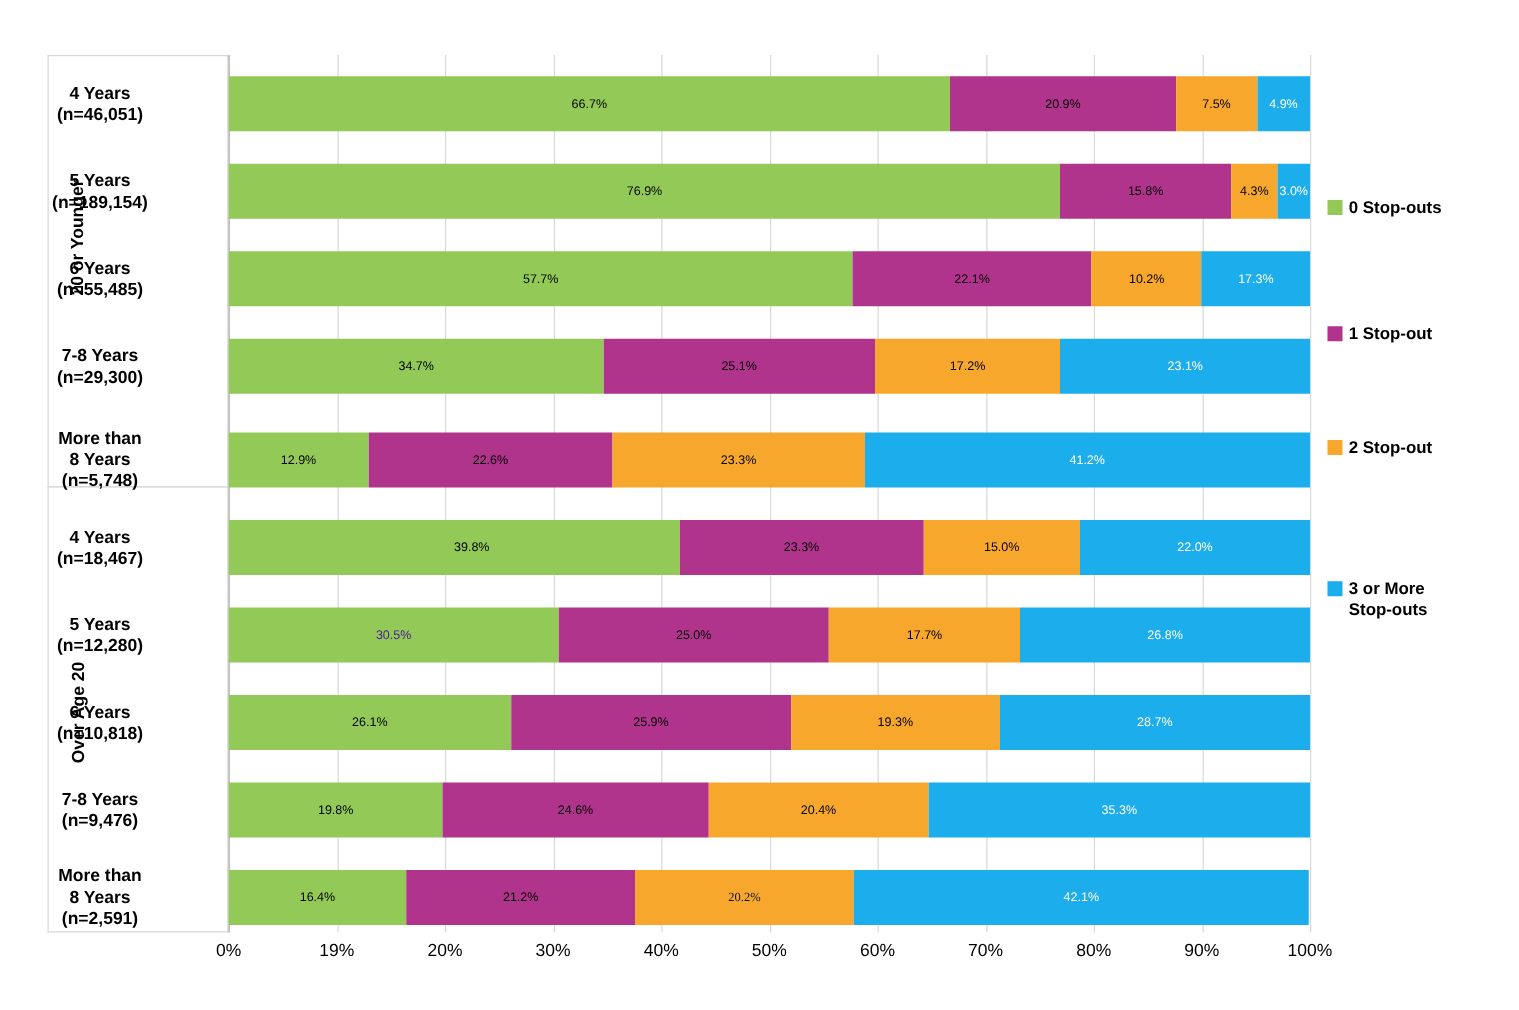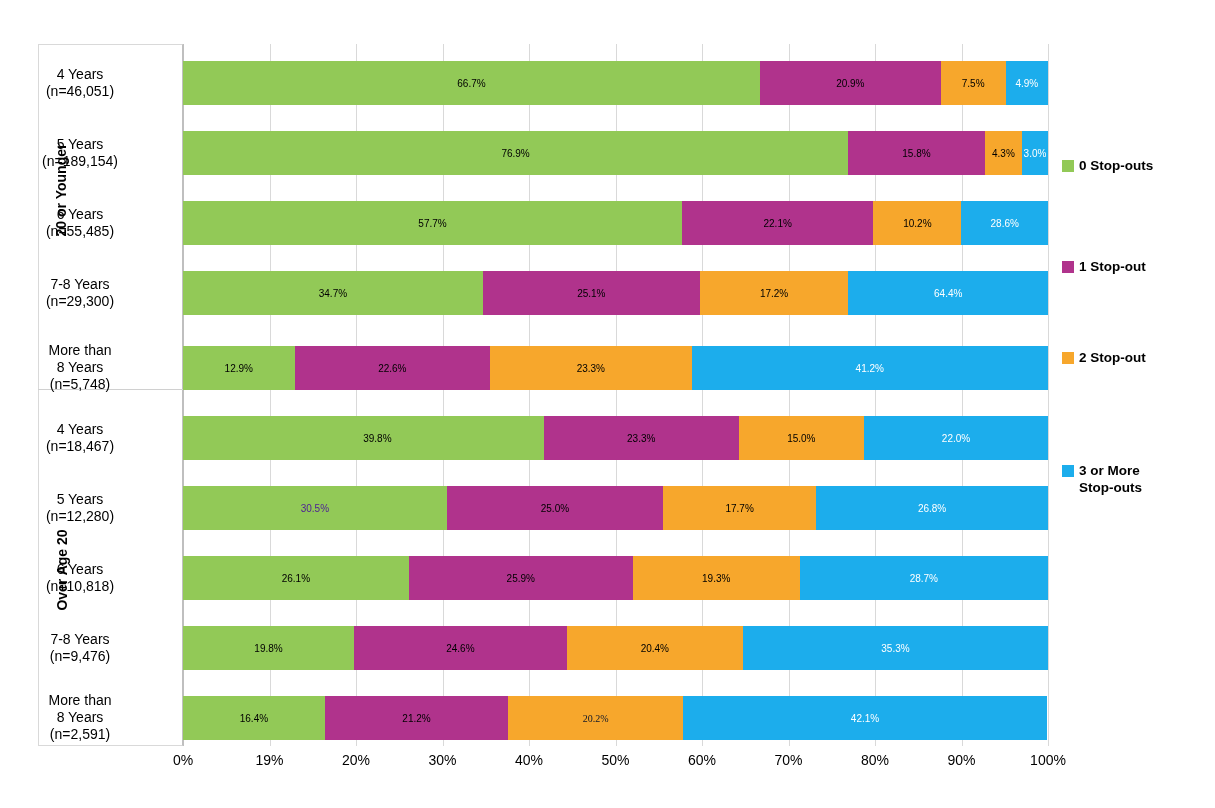--- a/index.html
+++ b/index.html
@@ -46,21 +46,21 @@
 
   
   .rows{position:absolute;inset:0;}
   .row{
     position:absolute;left:0;width:100%;
     display:flex;
   }
   .cat-label{
     position:absolute;left:-183px;width:160px;
     text-align:center;
-    font-size:14px;font-weight:normal;color:#000;line-height:1.22;
+    font-size:14px;font-weight:bold;color:#000;line-height:1.22;
     white-space:pre-line;
   }
   .bar{position:absolute;left:0;top:0;height:100%;width:100%;display:flex;}
   .seg{
     position:relative;height:100%;
     display:flex;align-items:center;justify-content:center;
     font-size:10px;overflow:visible;
   }
   .seg span{white-space:nowrap;}
 
@@ -155,39 +155,39 @@
             <div class="seg" style="width: 57.7%; background: rgb(146, 201, 87); color: rgb(0, 0, 0);">
               <span>57.7%</span>
             </div>
             <div class="seg" style="width: 22.1%; background: rgb(176, 51, 140); color: rgb(0, 0, 0);">
               <span>22.1%</span>
             </div>
             <div class="seg" style="width: 10.2%; background: rgb(247, 167, 44); color: rgb(0, 0, 0);">
               <span>10.2%</span>
             </div>
             <div class="seg" style="width: 10%; background: rgb(28, 173, 236); color: rgb(255, 255, 255);">
-              <span>28.6%</span>
+              <span>17.3%</span>
             </div>
           </div>
         </div>
         <div class="row" style="top: 227px; height: 44px;">
           <div class="cat-label" style="top: 4.8px;">7-8 Years
 (n=29,300)</div>
           <div class="bar">
             <div class="seg" style="width: 34.7%; background: rgb(146, 201, 87); color: rgb(0, 0, 0);">
               <span>34.7%</span>
             </div>
             <div class="seg" style="width: 25.1%; background: rgb(176, 51, 140); color: rgb(0, 0, 0);">
               <span>25.1%</span>
             </div>
             <div class="seg" style="width: 17.2%; background: rgb(247, 167, 44); color: rgb(0, 0, 0);">
               <span>17.2%</span>
             </div>
             <div class="seg" style="width: 23.1%; background: rgb(28, 173, 236); color: rgb(255, 255, 255);">
-              <span>64.4%</span>
+              <span>23.1%</span>
             </div>
           </div>
         </div>
         <div class="row" style="top: 302px; height: 44px;">
           <div class="cat-label" style="top: -3.8px;">More than
 8 Years
 (n=5,748)</div>
           <div class="bar">
             <div class="seg" style="width: 12.9%; background: rgb(146, 201, 87); color: rgb(0, 0, 0);">
               <span>12.9%</span>

